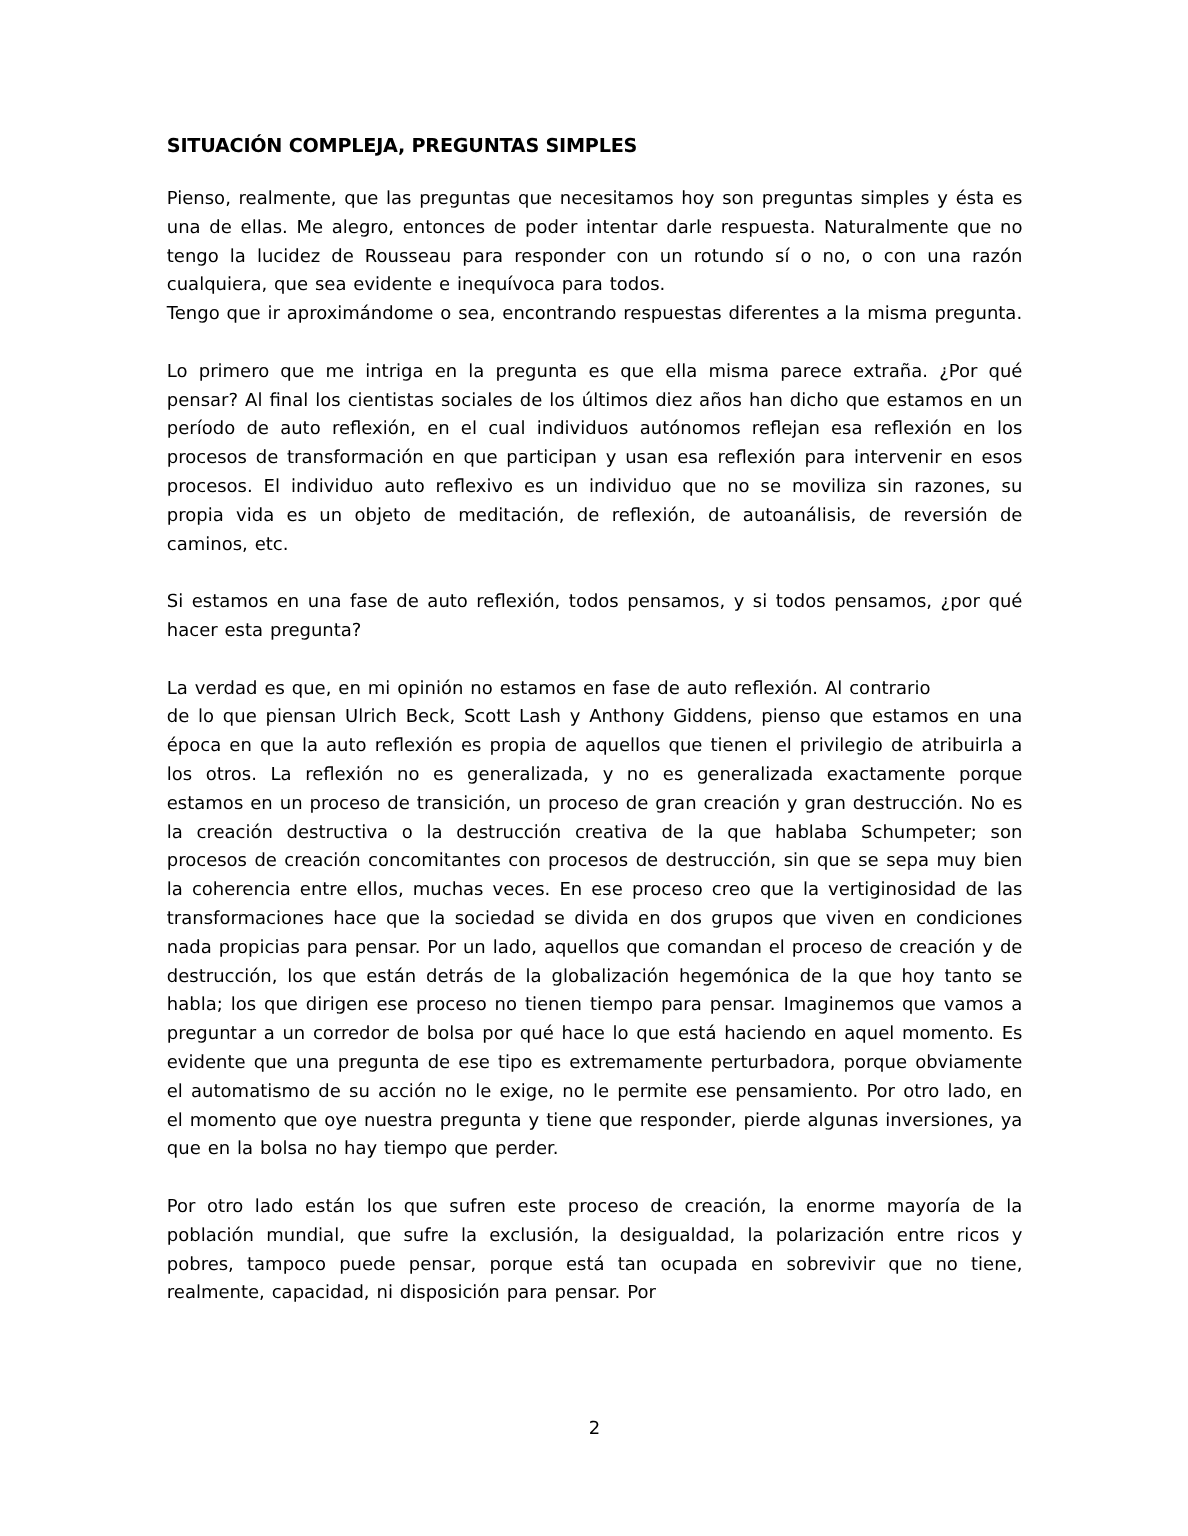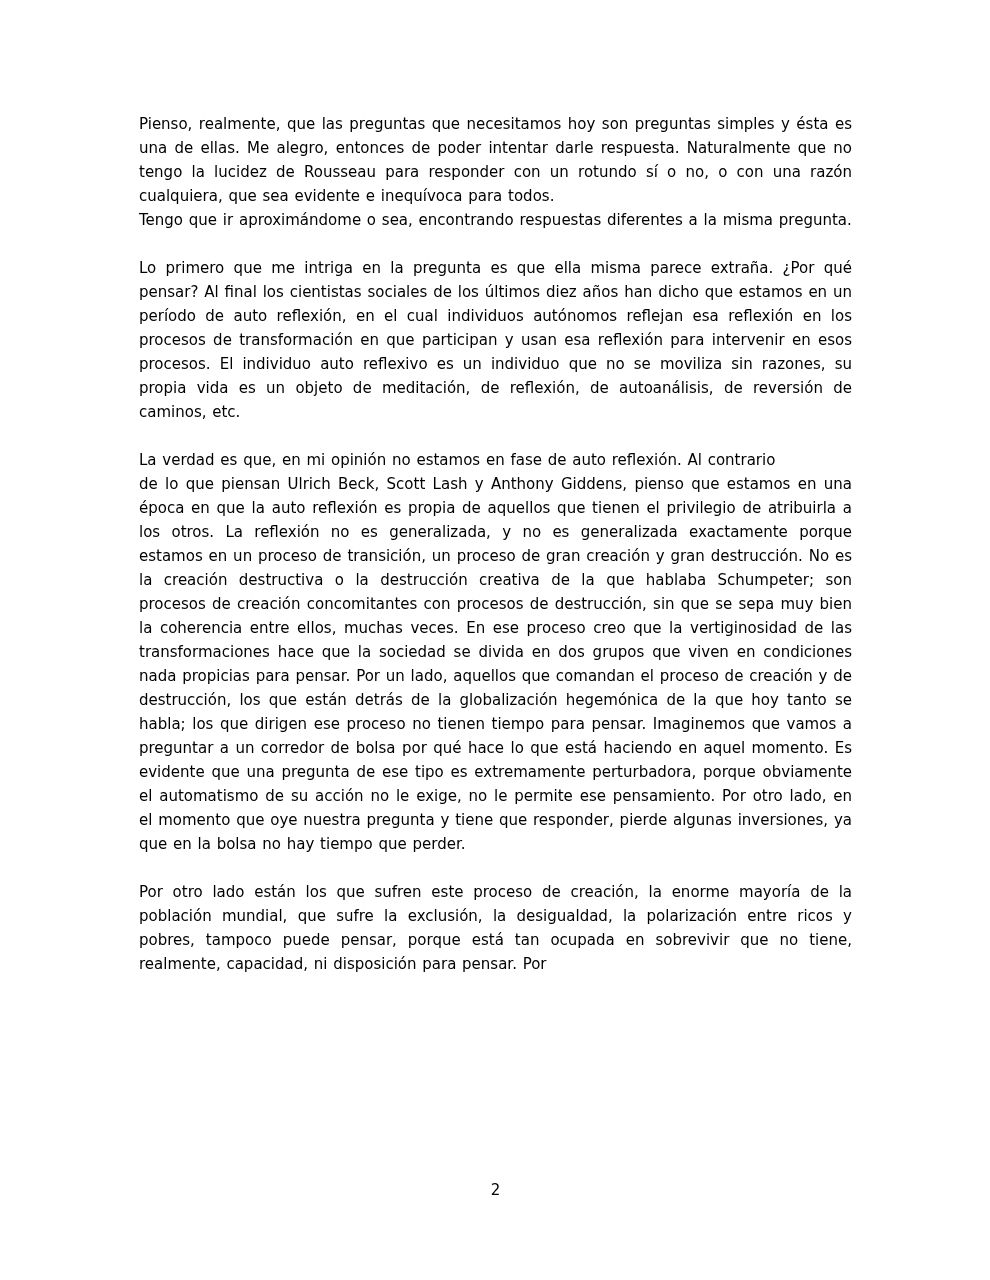--- a/index.html
+++ b/index.html
@@ -45,21 +45,23 @@
     text-align: center;
     font-size: 15px;
     line-height: 20px;
   }
 </style>
 </head>
 <body>
 
 <div class="page">
   <main class="content">
+    <h1 class="title">SITUACIÓN COMPLEJA, PREGUNTAS SIMPLES</h1>
     <p class="para">Pienso, realmente, que las preguntas que necesitamos hoy son preguntas simples y ésta es una de ellas. Me alegro, entonces de poder intentar darle respuesta. Naturalmente que no tengo la lucidez de Rousseau para responder con un rotundo sí o no, o con una razón cualquiera, que sea evidente e inequívoca para todos.
 Tengo que ir aproximándome o sea, encontrando respuestas diferentes a la misma pregunta.</p>
     <p class="para">Lo primero que me intriga en la pregunta es que ella misma parece extraña. ¿Por qué pensar? Al final los cientistas sociales de los últimos diez años han dicho que estamos en un período de auto reflexión, en el cual individuos autónomos reflejan esa reflexión en los procesos de transformación en que participan y usan esa reflexión para intervenir en esos procesos. El individuo auto reflexivo es un individuo que no se moviliza sin razones, su propia vida es un objeto de meditación, de reflexión, de autoanálisis, de reversión de caminos, etc.</p>
+    <p class="para">Si estamos en una fase de auto reflexión, todos pensamos, y si todos pensamos, ¿por qué hacer esta pregunta?</p>
     <p class="para">La verdad es que, en mi opinión no estamos en fase de auto reflexión. Al contrario
 de lo que piensan Ulrich Beck, Scott Lash y Anthony Giddens, pienso que estamos en una época en que la auto reflexión es propia de aquellos que tienen el privilegio de atribuirla a los otros. La reflexión no es generalizada, y no es generalizada exactamente porque estamos en un proceso de transición, un proceso de gran creación y gran destrucción. No es la creación destructiva o la destrucción creativa de la que hablaba Schumpeter; son procesos de creación concomitantes con procesos de destrucción, sin que se sepa muy bien la coherencia entre ellos, muchas veces. En ese proceso creo que la vertiginosidad de las transformaciones hace que la sociedad se divida en dos grupos que viven en condiciones nada propicias para pensar. Por un lado, aquellos que comandan el proceso de creación y de destrucción, los que están detrás de la globalización hegemónica de la que hoy tanto se habla; los que dirigen ese proceso no tienen tiempo para pensar. Imaginemos que vamos a preguntar a un corredor de bolsa por qué hace lo que está haciendo en aquel momento. Es evidente que una pregunta de ese tipo es extremamente perturbadora, porque obviamente el automatismo de su acción no le exige, no le permite ese pensamiento. Por otro lado, en el momento que oye nuestra pregunta y tiene que responder, pierde algunas inversiones, ya que en la bolsa no hay tiempo que perder.</p>
     <p class="para">Por otro lado están los que sufren este proceso de creación, la enorme mayoría de la población mundial, que sufre la exclusión, la desigualdad, la polarización entre ricos y pobres, tampoco puede pensar, porque está tan ocupada en sobrevivir que no tiene, realmente, capacidad, ni disposición para pensar. Por</p>
   </main>
   <footer class="page-number">2</footer>
 </div>
 
 </body></html>

